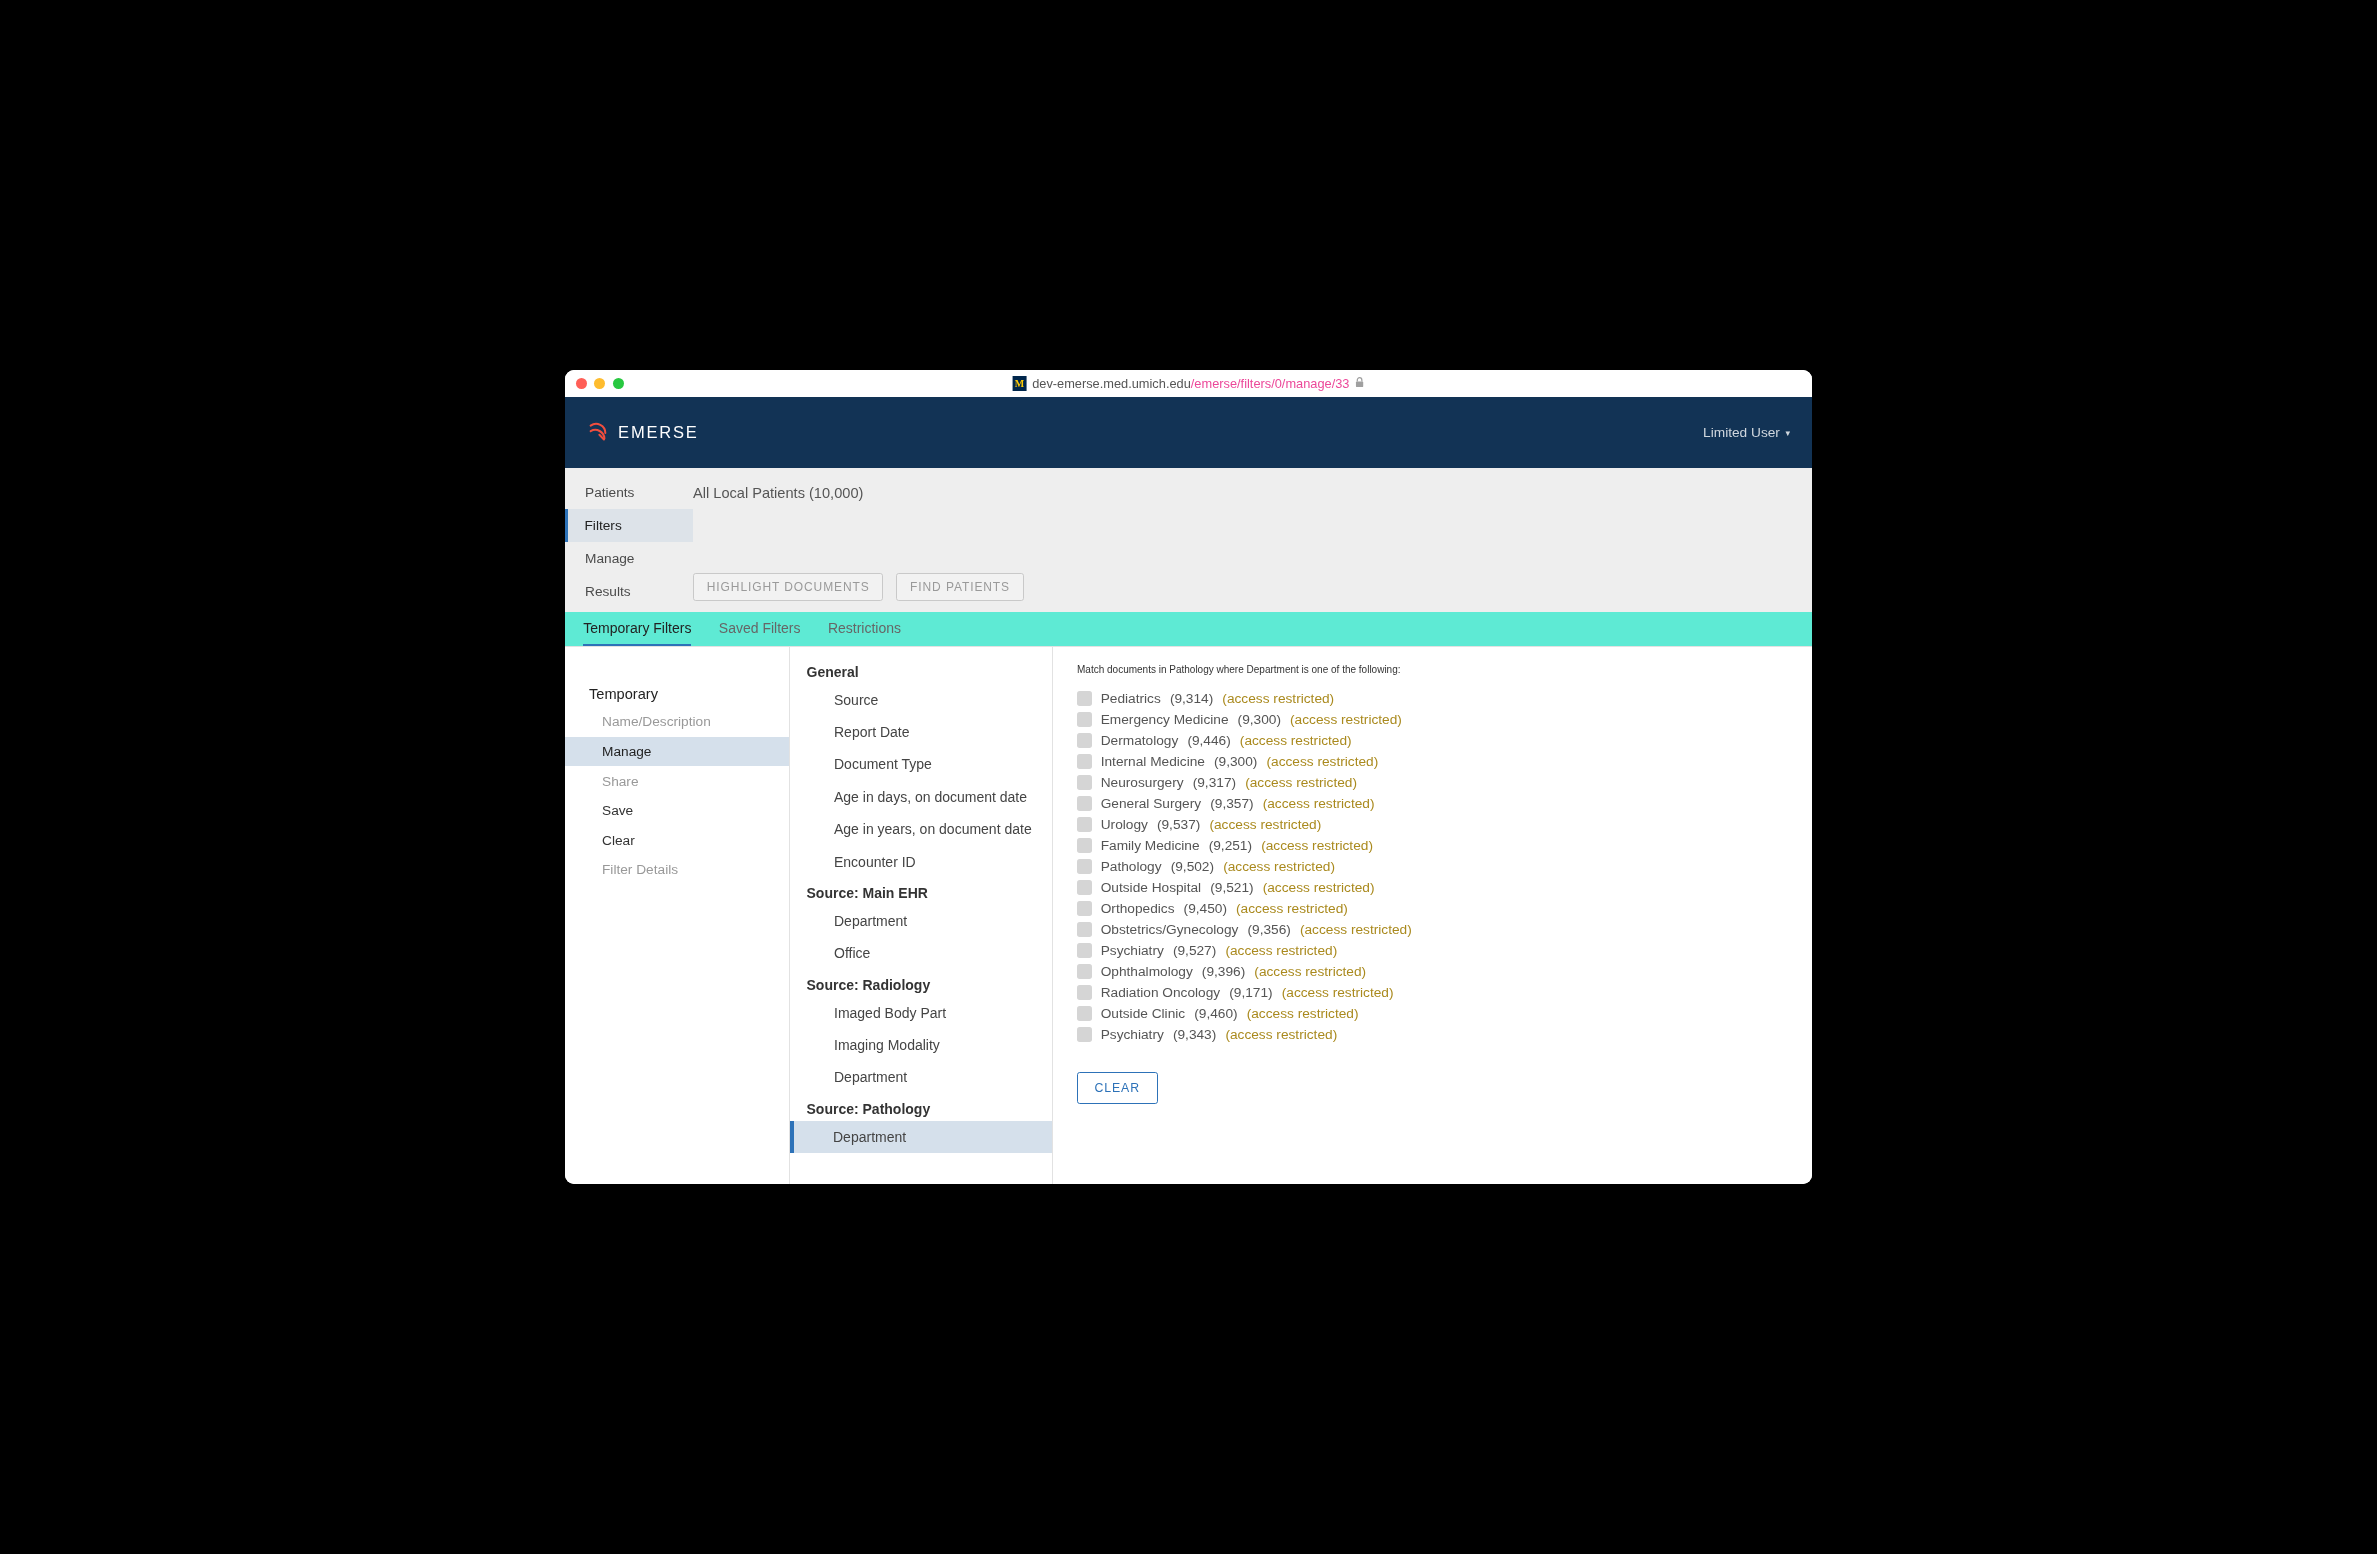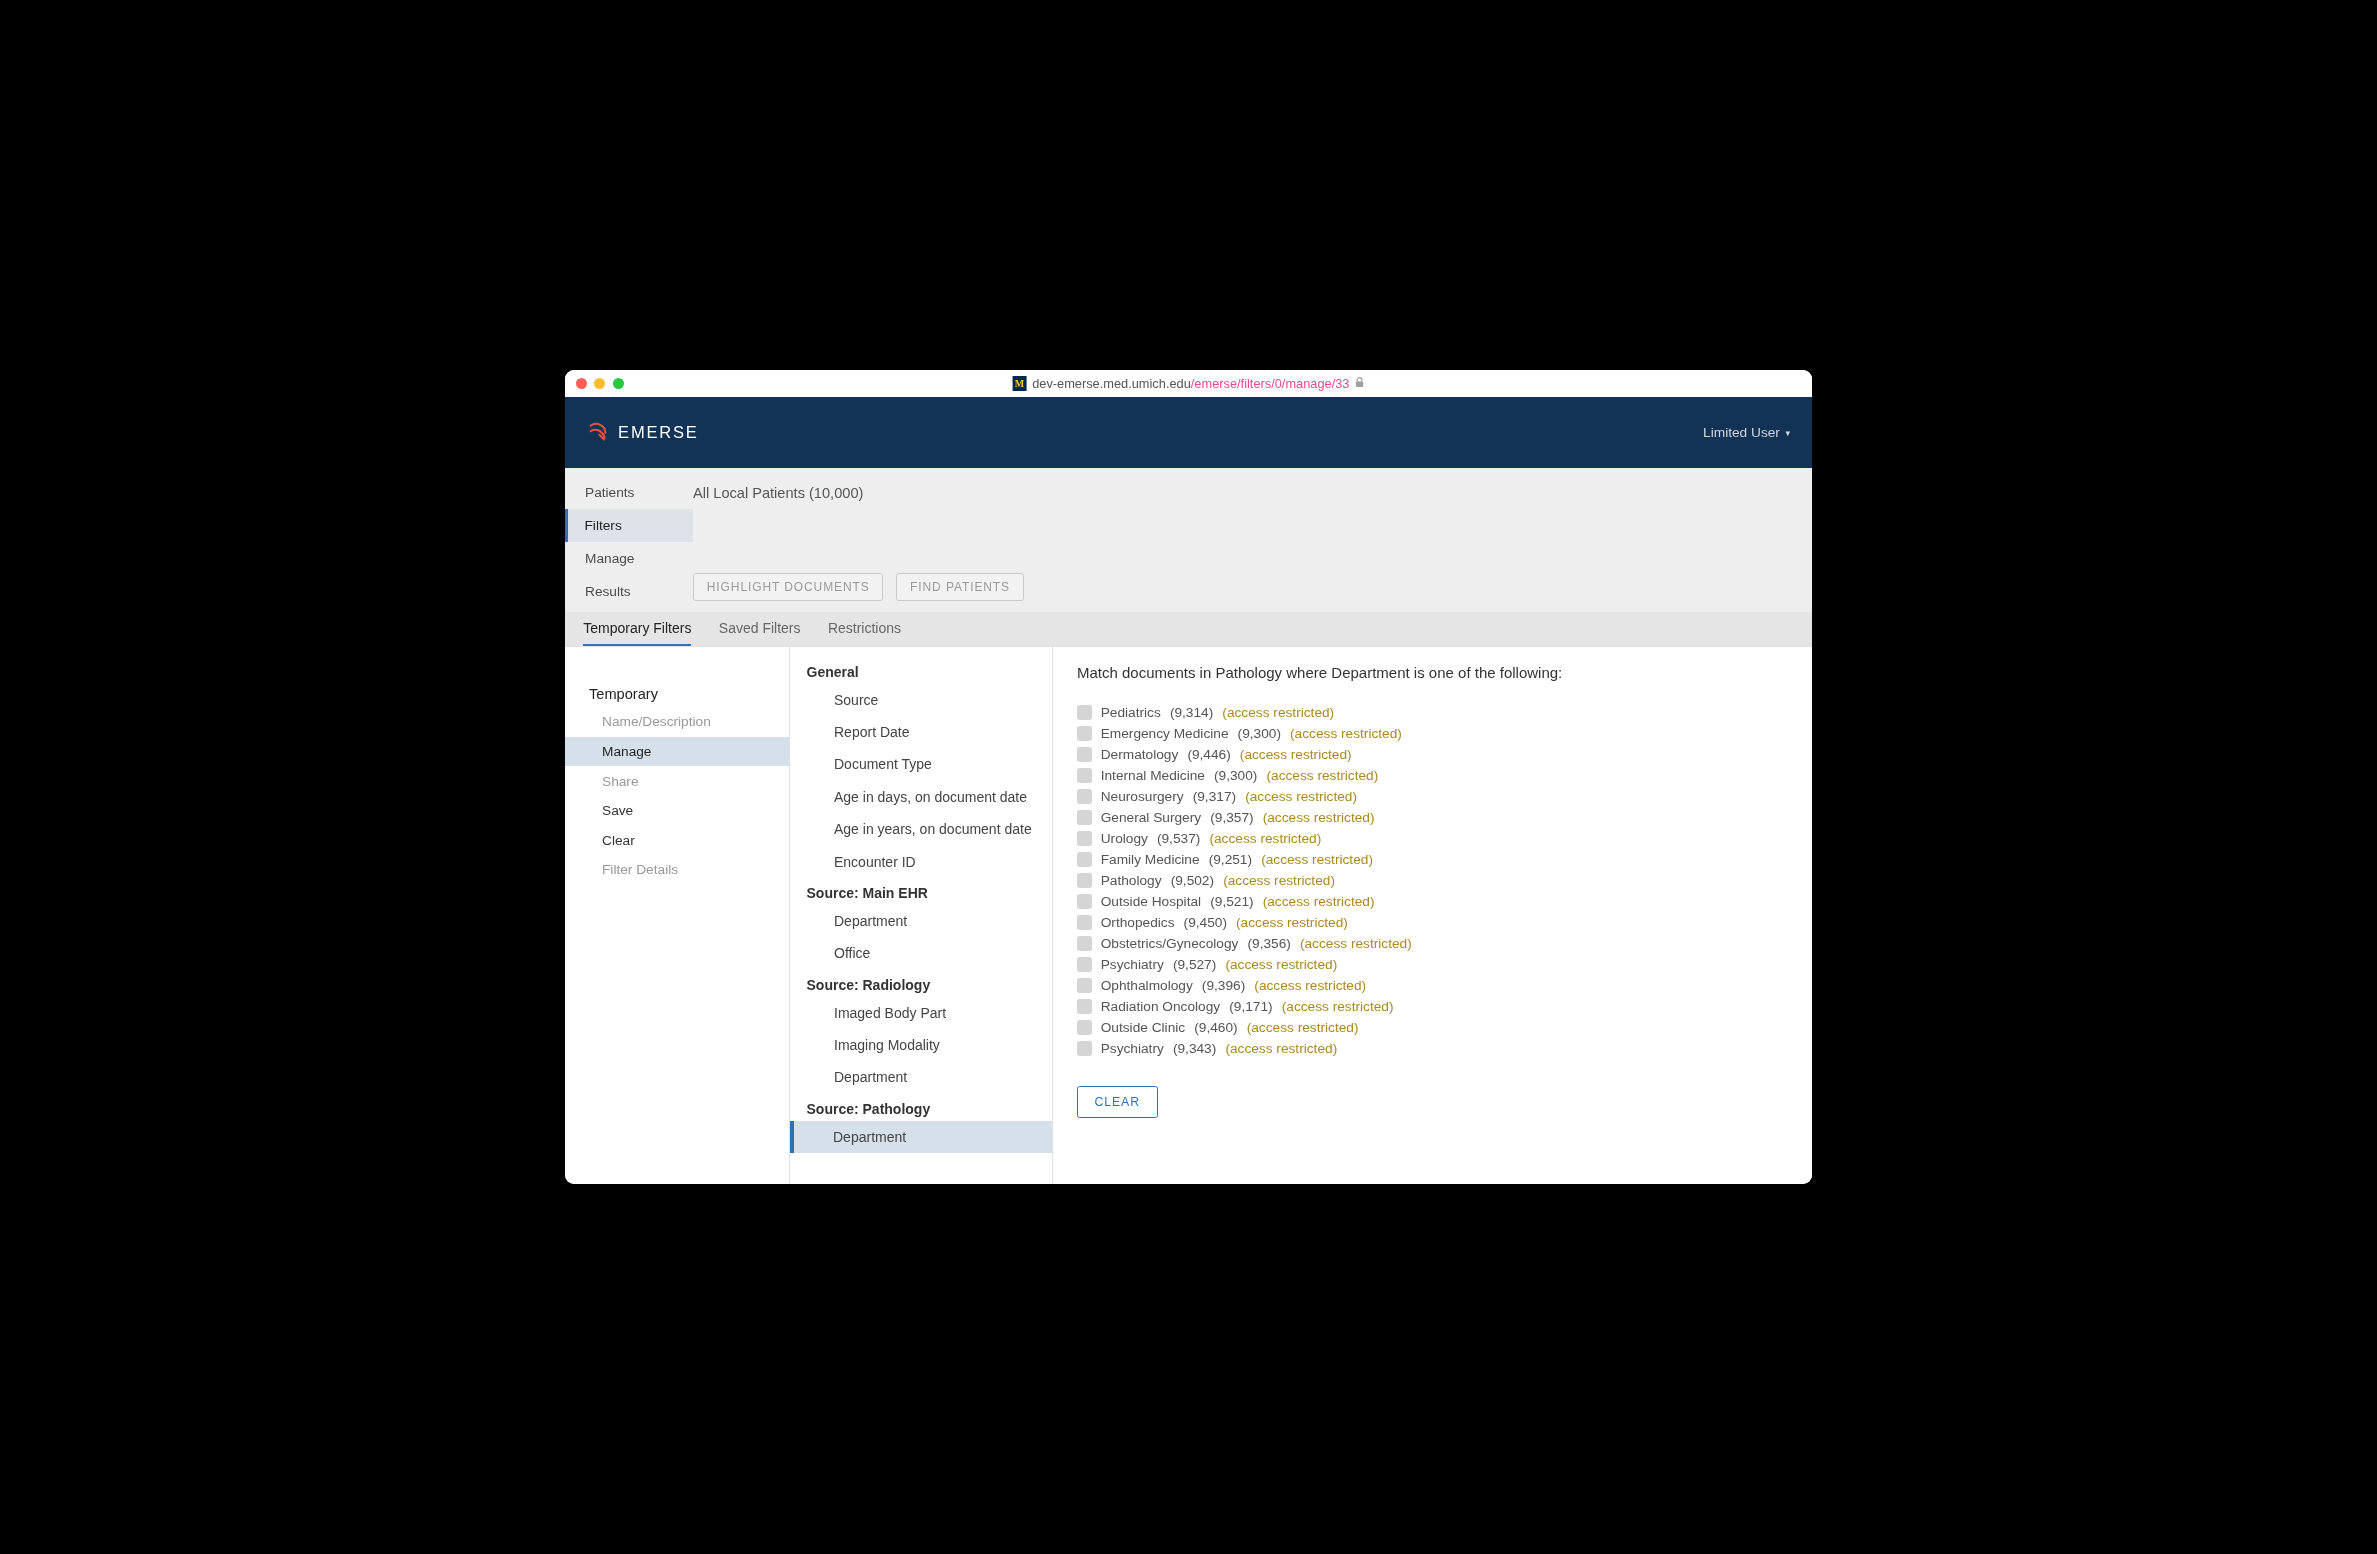--- a/index.html
+++ b/index.html
@@ -123,21 +123,21 @@
     cursor: default;
   }
   
   .tab-strip {
     height: 35px;
     border-bottom: 0.9px solid #e2e2e2;
     display:flex;
     align-items: stretch;
     padding-left: 18.3px;
     gap: 27.4px;
-    background:#e5e5e5;
+    background:#5eead4;
   }
   .strip-tab {
     display:flex; align-items:center;
     font-size: 14px;
     color: #666;
     cursor:pointer;
     border-bottom: 2.7px solid transparent;
   }
   .strip-tab.active {
     color: #222;
@@ -196,23 +196,23 @@
   .col2-item.active {
     background: #d5e0eb;
     border-left: 4.6px solid #2d72b8;
     padding-left: 39px;
   }
   .col3 {
     flex: 1;
     padding: 16.5px 24px;
   }
   .match-line {
-    font-size: 15px;
+    font-size: 10px;
     color: #333;
-    margin-bottom: 24px;
+    margin-bottom: 16px;
   }
   .check-row {
     display:flex;
     align-items:center;
     gap: 9.1px;
     margin-bottom: 6px;
     font-size: 13.7px;
   }
   .checkbox {
     width: 14.6px; height: 14.6px;

